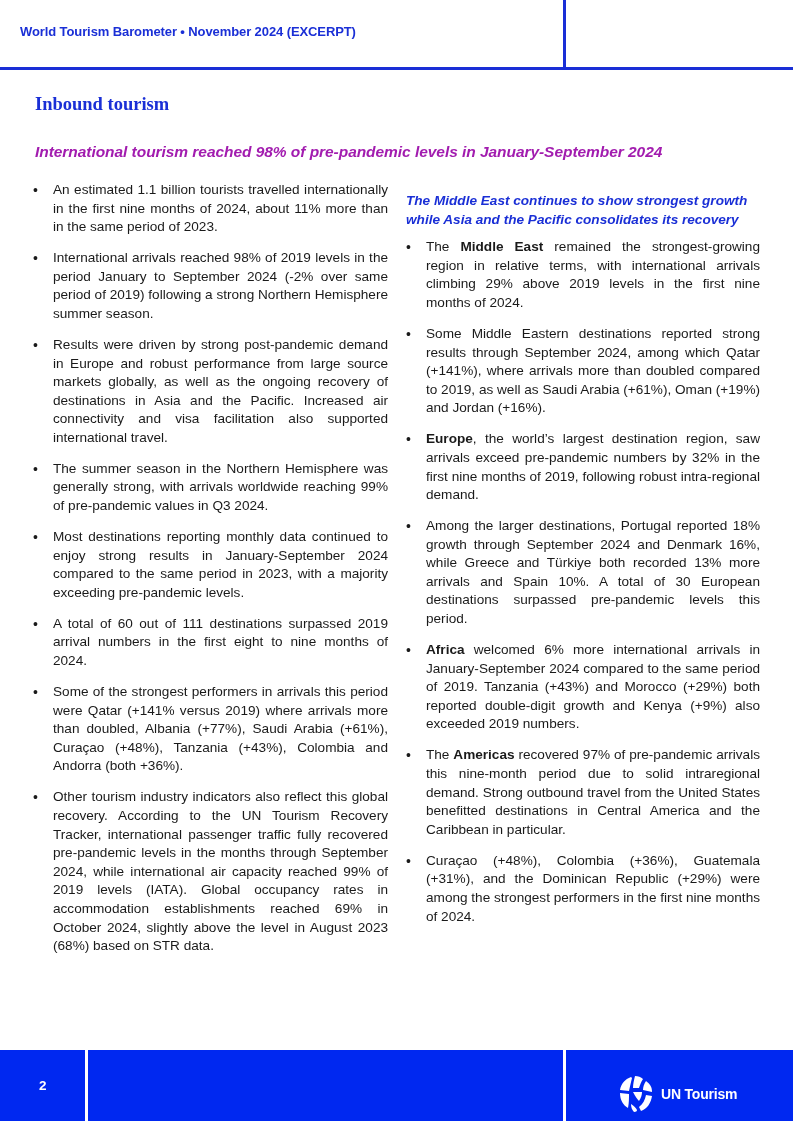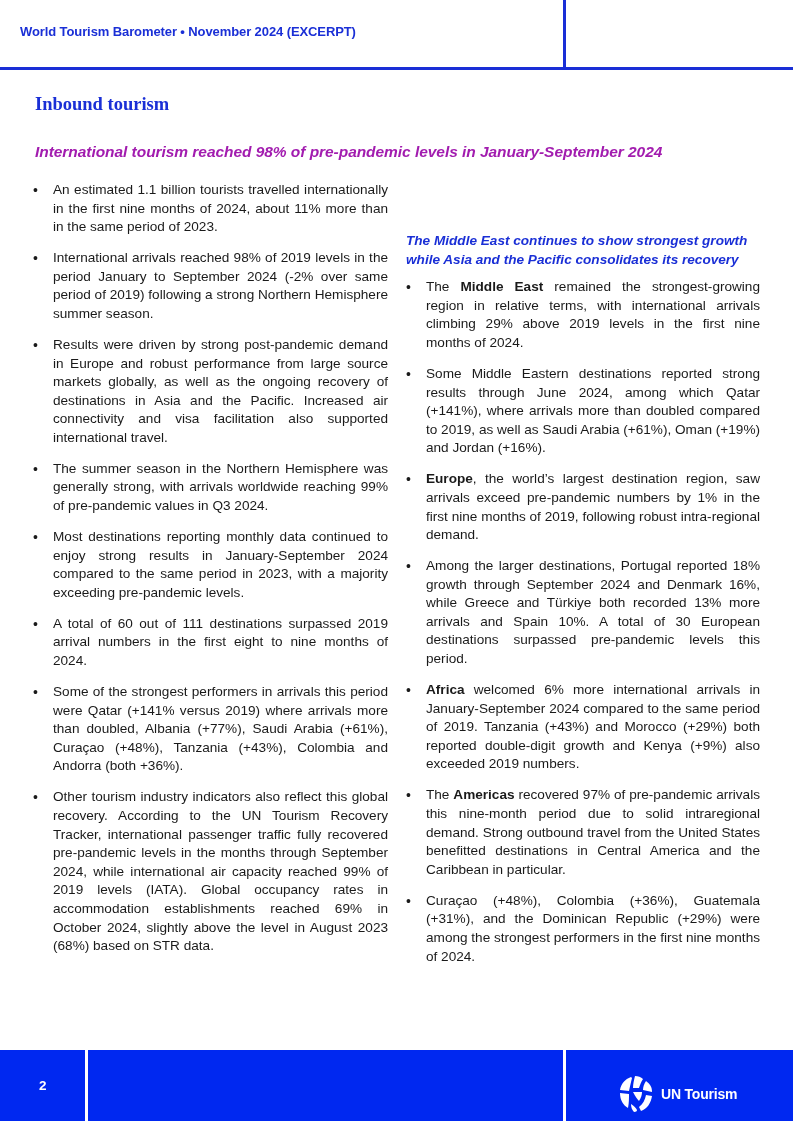--- a/index.html
+++ b/index.html
@@ -11,21 +11,21 @@
     .header-vline { position: absolute; left: 563px; top: 0; width: 3px; height: 69px; background: #1a2fd6; }
     .header-hline { position: absolute; left: 0; top: 67px; width: 793px; height: 3px; background: #1a2fd6; }
 
     .section-title { position: absolute; left: 35px; top: 94px; font-size: 18.5px; font-weight: bold; color: #1a2fd6; font-family: Liberation Serif, serif; }
     .subtitle { position: absolute; left: 35px; top: 143px; font-size: 15.5px; font-weight: bold; font-style: italic; color: #a21caf; letter-spacing: -0.05px; }
 
     .col { position: absolute; font-size: 13.6px; line-height: 18.6px; }
     .col-left { left: 33px; top: 181px; width: 355px; }
     .col-right { left: 406px; top: 192px; width: 354px; }
 
-    .col-heading { font-size: 13.6px; font-weight: bold; font-style: italic; color: #1a2fd6; line-height: 18.6px; margin-bottom: 9px; text-align: left; margin-top: 40px; }
+    .col-heading { font-size: 13.6px; font-weight: bold; font-style: italic; color: #1a2fd6; line-height: 18.6px; margin-bottom: 9px; text-align: left; }
 
     ul.bullets { list-style: none; }
     ul.bullets li { position: relative; padding-left: 20px; text-align: justify; margin-bottom: 12.4px; }
     ul.bullets li::before { content: "\2022"; position: absolute; left: 0; top: 0; font-size: 14px; color: #1a1a1a; }
     ul.bullets li .lead { font-weight: bold; }
 
     .footer { position: absolute; left: 0; top: 1050px; width: 793px; height: 71px; background: #0028f0; }
     .footer-sep1 { position: absolute; left: 85px; top: 0; width: 3px; height: 71px; background: #ffffff; }
     .footer-sep2 { position: absolute; left: 563px; top: 0; width: 3px; height: 71px; background: #ffffff; }
     .page-number { position: absolute; left: 39px; top: 28px; font-size: 13.5px; font-weight: bold; color: #ffffff; }
@@ -55,22 +55,22 @@
     <li>A total of 60 out of 111 destinations surpassed 2019 arrival numbers in the first eight to nine months of 2024.</li>
     <li>Some of the strongest performers in arrivals this period were Qatar (+141% versus 2019) where arrivals more than doubled, Albania (+77%), Saudi Arabia (+61%), Curaçao (+48%), Tanzania (+43%), Colombia and Andorra (both +36%).</li>
     <li>Other tourism industry indicators also reflect this global recovery. According to the UN Tourism Recovery Tracker, international passenger traffic fully recovered pre-pandemic levels in the months through September 2024, while international air capacity reached 99% of 2019 levels (IATA). Global occupancy rates in accommodation establishments reached 69% in October 2024, slightly above the level in August 2023 (68%) based on STR data.</li>
   </ul>
 </div>
 
 <div class="col col-right">
   <div class="col-heading">The Middle East continues to show strongest growth while Asia and the Pacific consolidates its recovery</div>
   <ul class="bullets">
     <li><span>The </span><span class="lead">Middle East</span><span> remained the strongest-growing region in relative terms, with international arrivals climbing 29% above 2019 levels in the first nine months of 2024.</span></li>
-    <li><span></span><span class="lead"></span><span>Some Middle Eastern destinations reported strong results through June 2024, among which Qatar (+141%), where arrivals more than doubled compared to 2019, as well as Saudi Arabia (+61%), Oman (+19%) and Jordan (+16%).</span></li>
-    <li><span></span><span class="lead">Europe</span><span>, the world’s largest destination region, saw arrivals exceed pre-pandemic numbers by 1% in the first nine months of 2019, following robust intra-regional demand.</span></li>
+    <li><span></span><span class="lead"></span><span>Some Middle Eastern destinations reported strong results through September 2024, among which Qatar (+141%), where arrivals more than doubled compared to 2019, as well as Saudi Arabia (+61%), Oman (+19%) and Jordan (+16%).</span></li>
+    <li><span></span><span class="lead">Europe</span><span>, the world’s largest destination region, saw arrivals exceed pre-pandemic numbers by 32% in the first nine months of 2019, following robust intra-regional demand.</span></li>
     <li><span></span><span class="lead"></span><span>Among the larger destinations, Portugal reported 18% growth through September 2024 and Denmark 16%, while Greece and Türkiye both recorded 13% more arrivals and Spain 10%. A total of 30 European destinations surpassed pre-pandemic levels this period.</span></li>
     <li><span></span><span class="lead">Africa</span><span> welcomed 6% more international arrivals in January-September 2024 compared to the same period of 2019. Tanzania (+43%) and Morocco (+29%) both reported double-digit growth and Kenya (+9%) also exceeded 2019 numbers.</span></li>
     <li><span>The </span><span class="lead">Americas</span><span> recovered 97% of pre-pandemic arrivals this nine-month period due to solid intraregional demand. Strong outbound travel from the United States benefitted destinations in Central America and the Caribbean in particular.</span></li>
     <li><span></span><span class="lead"></span><span>Curaçao (+48%), Colombia (+36%), Guatemala (+31%), and the Dominican Republic (+29%) were among the strongest performers in the first nine months of 2024.</span></li>
   </ul>
 </div>
 
 <div class="footer">
   <div class="footer-sep1"></div>
   <div class="footer-sep2"></div>

